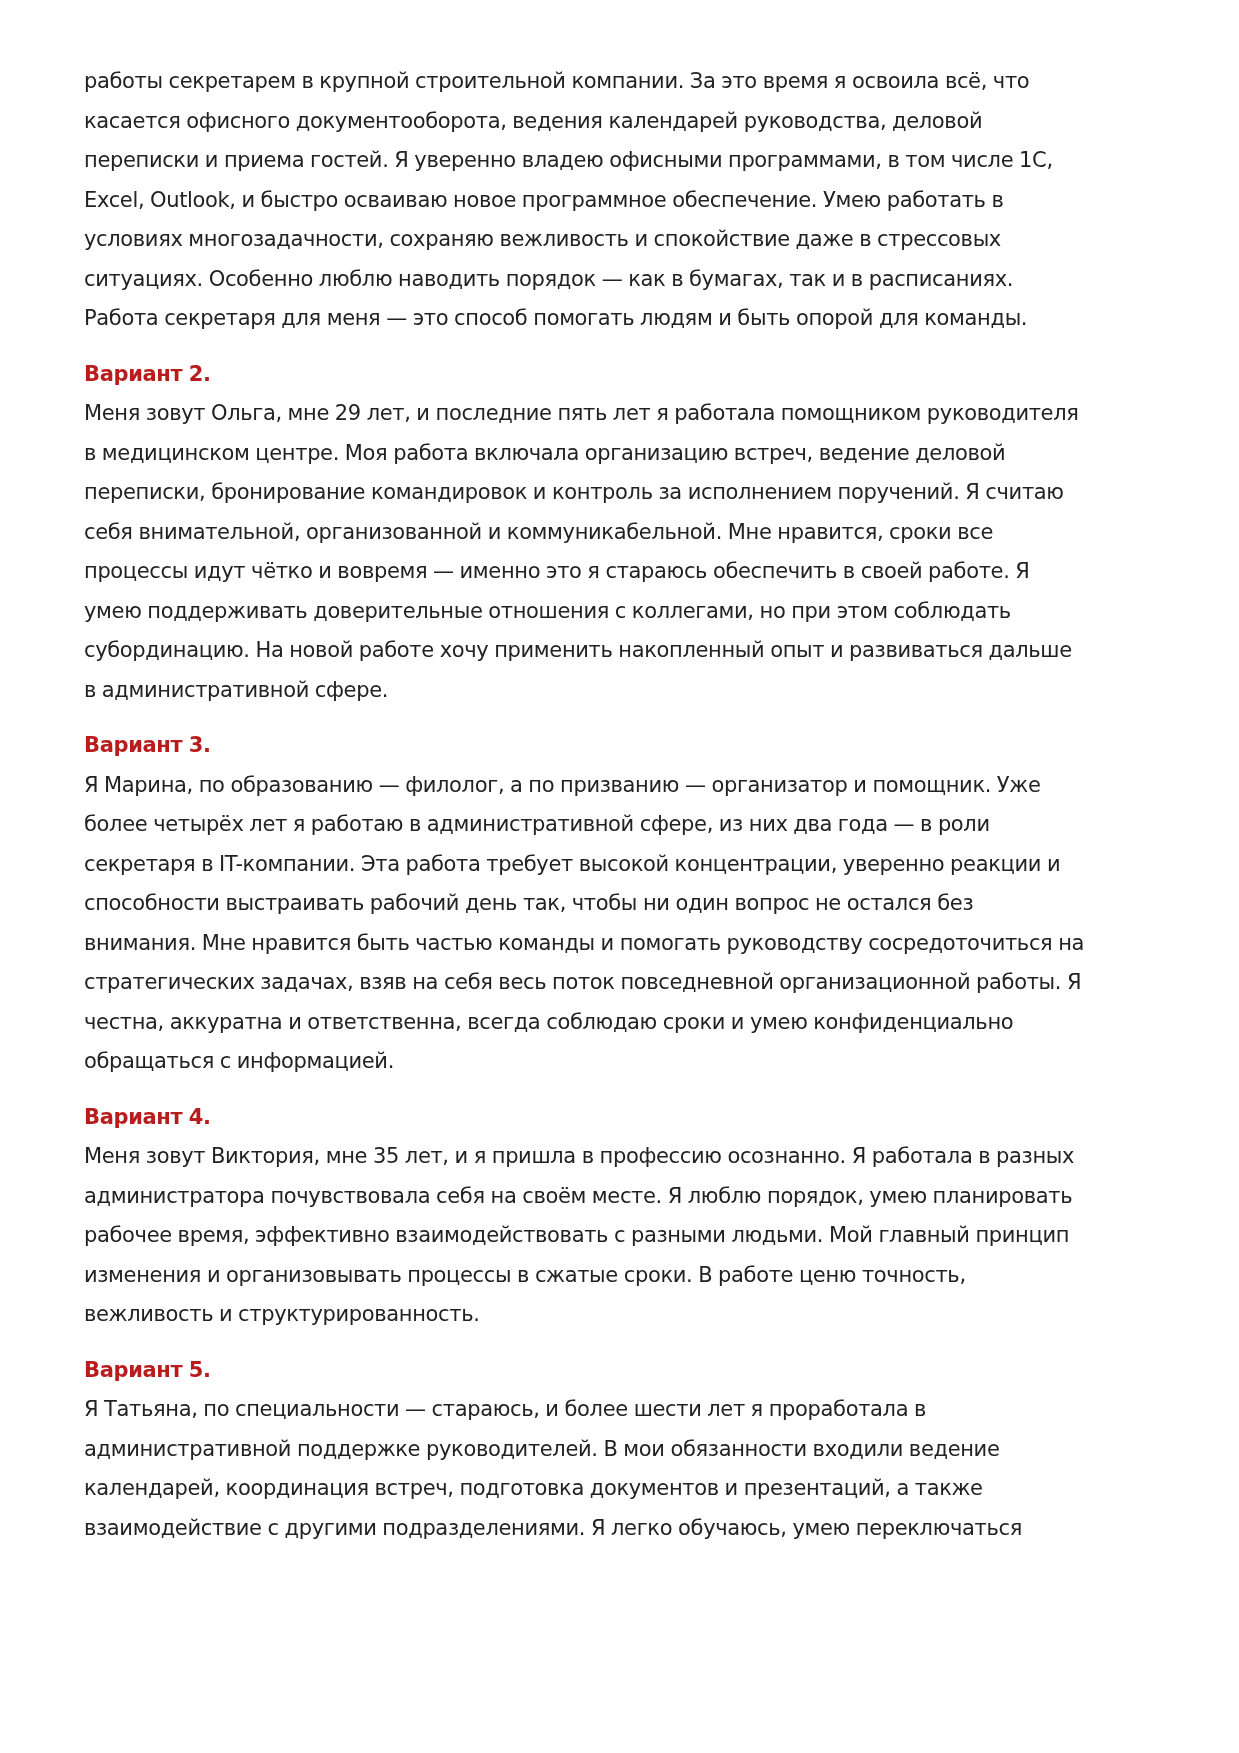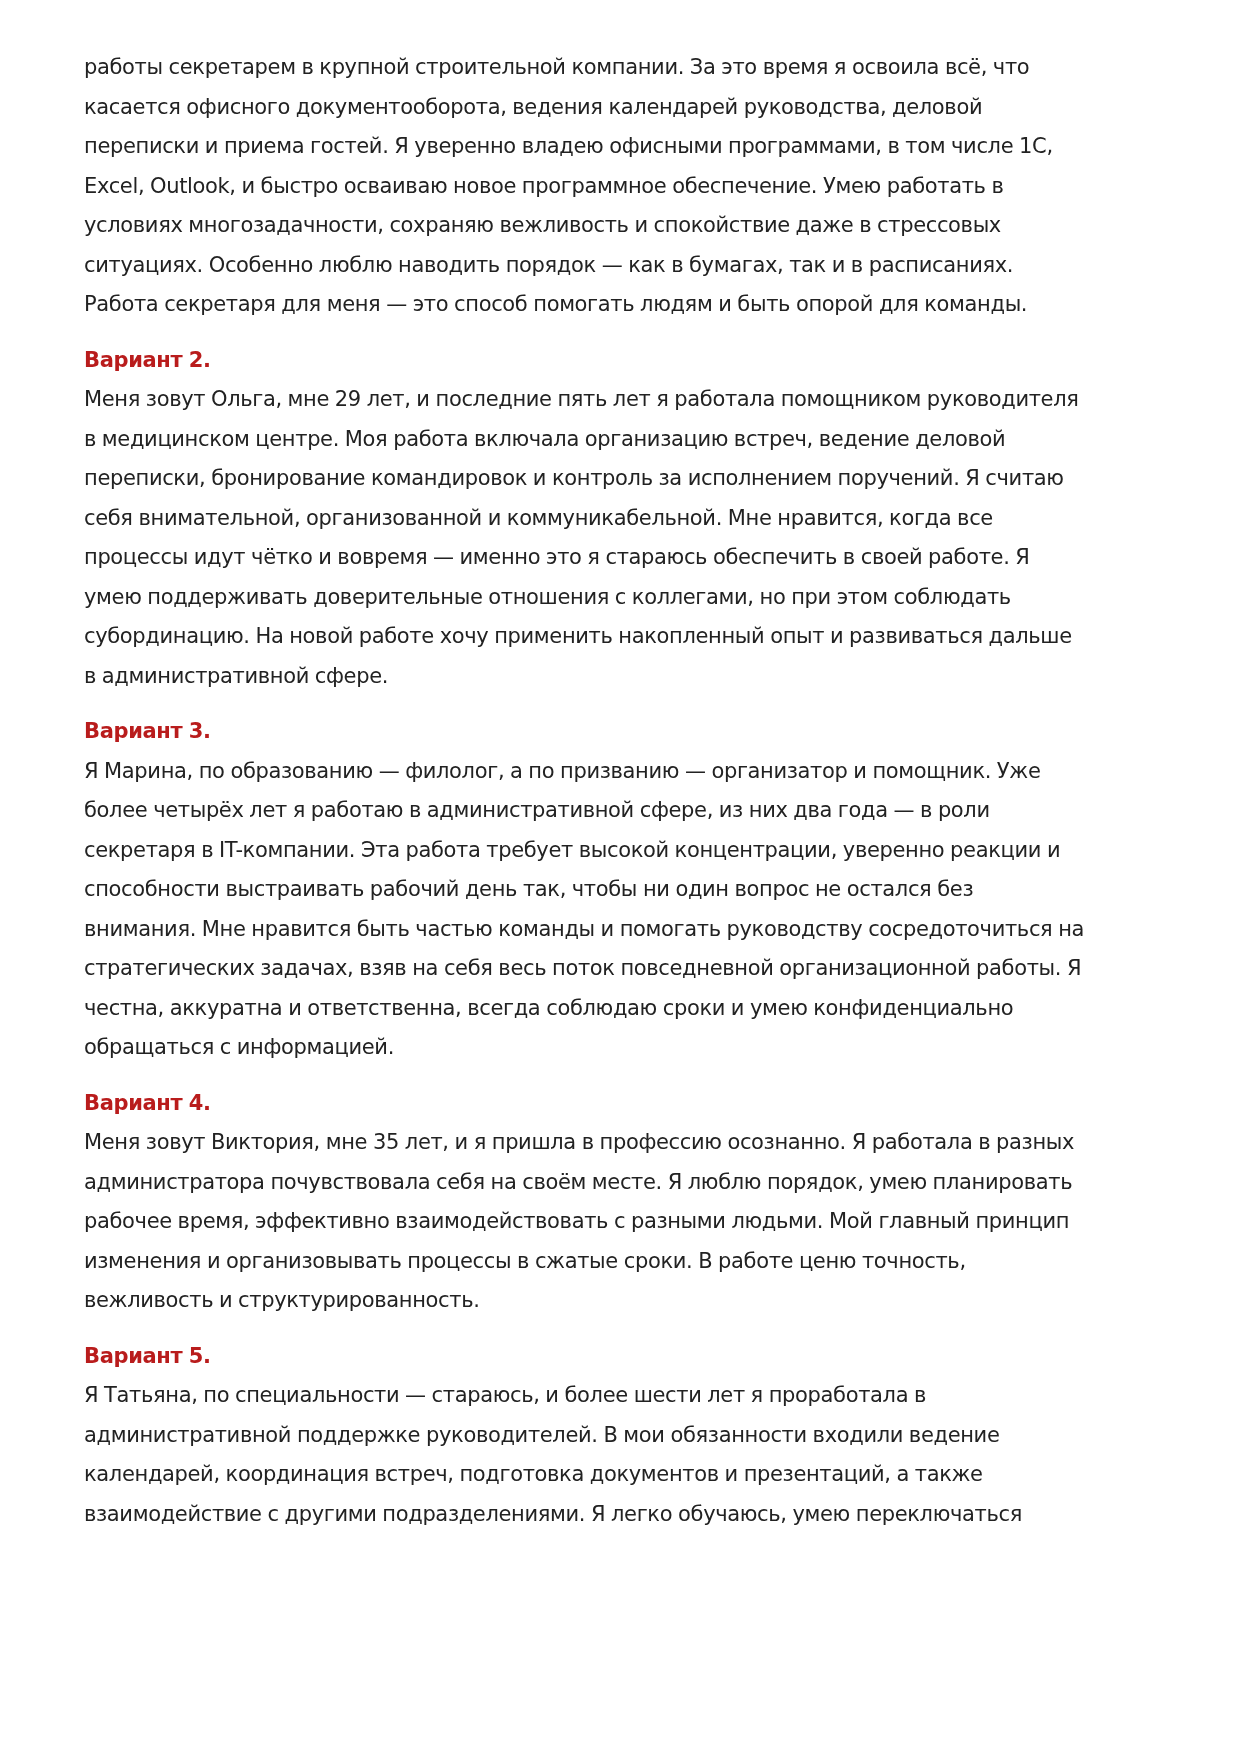--- a/index.html
+++ b/index.html
@@ -9,21 +9,21 @@
     }
     body {
       width: 1239px;
       height: 1753px;
       overflow: hidden;
       position: relative;
     }
     .page {
       position: absolute;
       left: 84px;
-      top: 48px;
+      top: 62px;
       width: 1080px;
       font-family: "DejaVu Sans", sans-serif;
       font-size: 21px;
       line-height: 39.5px;
       color: #222222;
       letter-spacing: -0.35px;
       word-spacing: -0.5px;
     }
     .para {
       margin: 0;
@@ -55,21 +55,21 @@
     <span class="line">ситуациях. Особенно люблю наводить порядок — как в бумагах, так и в расписаниях.</span>
     <span class="line">Работа секретаря для меня — это способ помогать людям и быть опорой для команды.</span>
   </div>
 
   <div class="section">
     <div class="heading">Вариант 2.</div>
     <div class="para">
       <span class="line">Меня зовут Ольга, мне 29 лет, и последние пять лет я работала помощником руководителя</span>
       <span class="line">в медицинском центре. Моя работа включала организацию встреч, ведение деловой</span>
       <span class="line">переписки, бронирование командировок и контроль за исполнением поручений. Я считаю</span>
-      <span class="line">себя внимательной, организованной и коммуникабельной. Мне нравится, когда все</span>
+      <span class="line">себя внимательной, организованной и коммуникабельной. Мне нравится, сроки все</span>
       <span class="line">процессы идут чётко и вовремя — именно это я стараюсь обеспечить в своей работе. Я</span>
       <span class="line">умею поддерживать доверительные отношения с коллегами, но при этом соблюдать</span>
       <span class="line">субординацию. На новой работе хочу применить накопленный опыт и развиваться дальше</span>
       <span class="line">в административной сфере.</span>
     </div>
   </div>
 
   <div class="section">
     <div class="heading">Вариант 3.</div>
     <div class="para">

